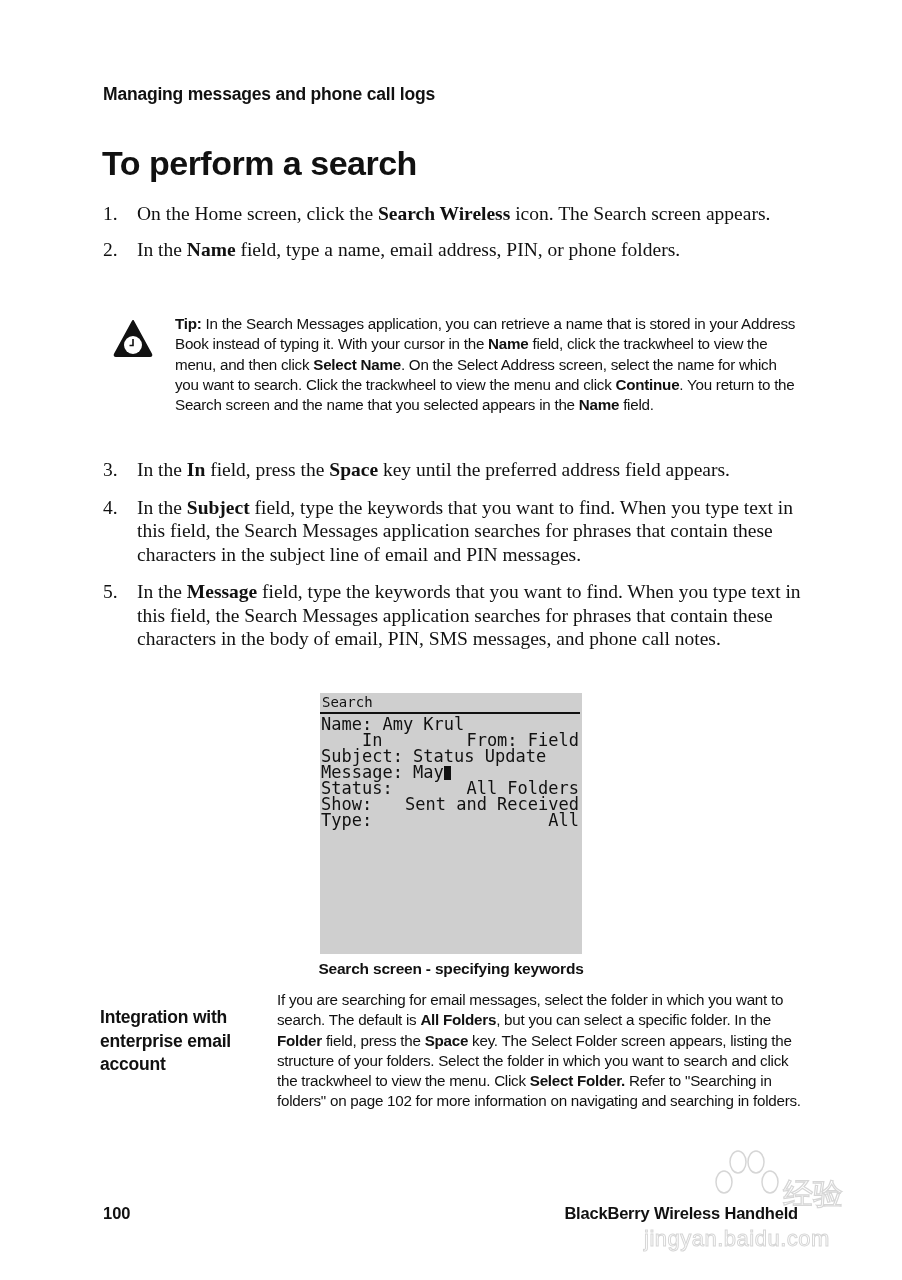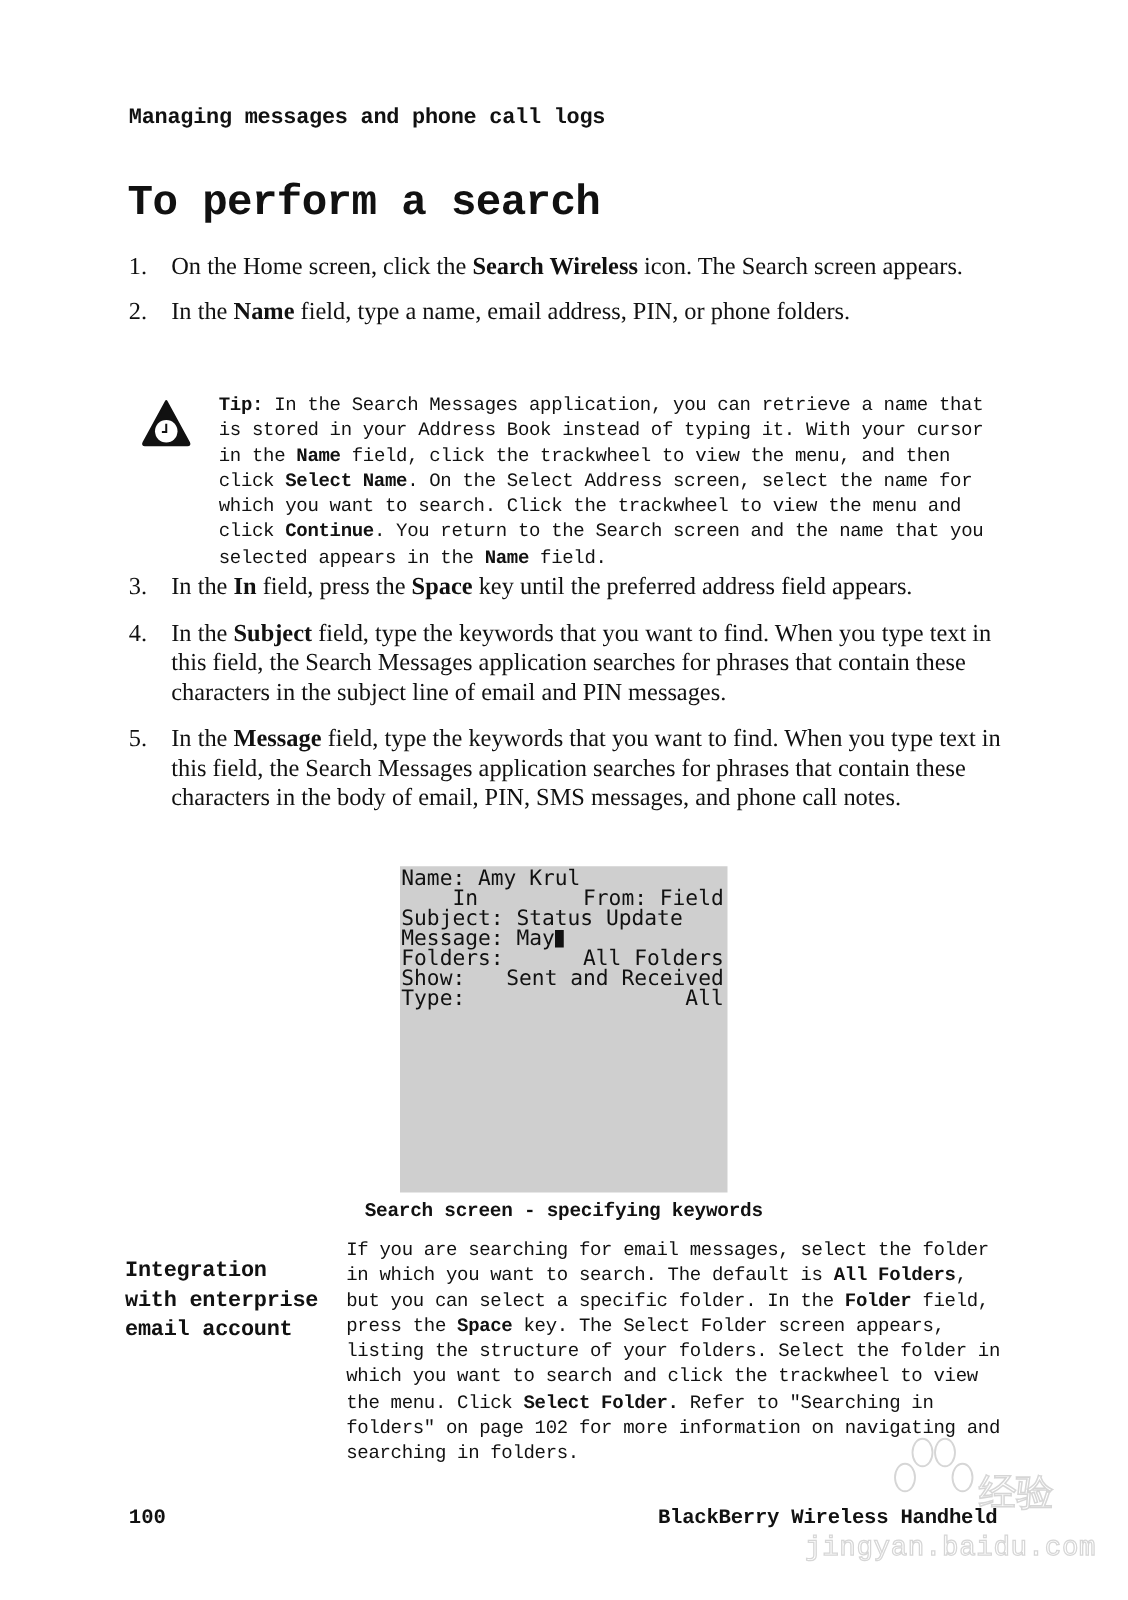--- a/index.html
+++ b/index.html
@@ -1,17 +1,17 @@
 <!DOCTYPE html>
 <html><head>
 <meta charset="utf-8">
 <style>
   html, body { margin: 0; padding: 0; background: #ffffff; }
   body { width: 902px; height: 1280px; position: relative; overflow: hidden; color: #111; }
-  .sans { font-family: Liberation Mono, monospace; }
+  .sans { font-family: Liberation Sans, sans-serif; }
   .serif { font-family: "Liberation Serif", "DejaVu Serif", serif; }
   .mono { font-family: "DejaVu Sans Mono", "Liberation Mono", monospace; }
 
   .running-head { position: absolute; left: 103px; top: 84px; font-size: 17.5px; font-weight: bold; letter-spacing: -0.2px; }
   .page-title { position: absolute; left: 102px; top: 144px; font-size: 34px; font-weight: bold; margin: 0; letter-spacing: -0.5px; }
 
   .steps { position: absolute; left: 103px; width: 700px; margin: 0; padding: 0; list-style: none; }
   .step { display: flex; font-size: 19.5px; line-height: 23.5px; }
   .step .num { width: 34px; flex: none; }
   .step .txt { flex: 1; }
@@ -80,26 +80,27 @@
       <span class="num">4.</span>
       <span class="txt"><span>In the </span><b>Subject</b><span> field, type the keywords that you want to find. When you type text in this field, the Search Messages application searches for phrases that contain these characters in the subject line of email and PIN messages.</span></span>
     </li>
     <li class="step">
       <span class="num">5.</span>
       <span class="txt"><span>In the </span><b>Message</b><span> field, type the keywords that you want to find. When you type text in this field, the Search Messages application searches for phrases that contain these characters in the body of email, PIN, SMS messages, and phone call notes.</span></span>
     </li>
   </ol>
 
 <div class="device-screen mono">
+  <div class="device-title">Search</div>
   <div class="device-fields" id="device-fields">
       <div class="device-row"><span>Name: Amy Krul</span><span></span></div>
       <div class="device-row"><span>    In</span><span>From: Field</span></div>
       <div class="device-row"><span>Subject: Status Update</span><span></span></div>
       <div class="device-row"><span>Message: May<span class="cursor"></span></span><span></span></div>
-      <div class="device-row"><span>Folders:</span><span>All Folders</span></div>
+      <div class="device-row"><span>Status:</span><span>All Folders</span></div>
       <div class="device-row"><span>Show:</span><span>Sent and Received</span></div>
       <div class="device-row"><span>Type:</span><span>All</span></div>
     </div>
 </div>
 
 <div class="caption sans"><span>Search screen - specifying keywords</span></div>
 
 <div class="side-label sans">Integration with enterprise email account</div>
 <div class="side-body sans"><span>If you are searching for email messages, select the folder in which you want to search. The default is </span><b>All Folders</b><span>, but you can select a specific folder. In the </span><b>Folder</b><span> field, press the </span><b>Space</b><span> key. The Select Folder screen appears, listing the structure of your folders. Select the folder in which you want to search and click the trackwheel to view the menu. Click </span><b>Select Folder.</b><span> Refer to "Searching in folders" on page 102 for more information on navigating and searching in folders.</span></div>
 

